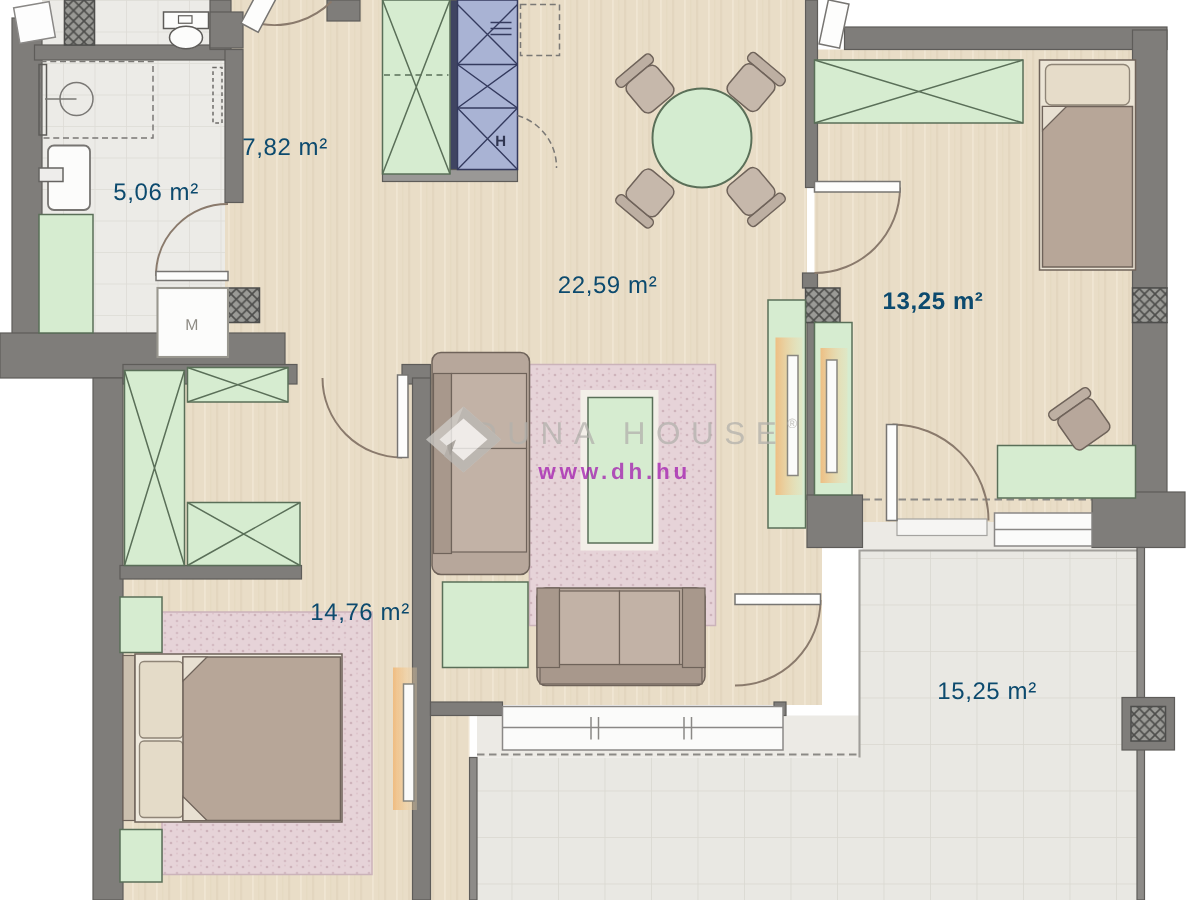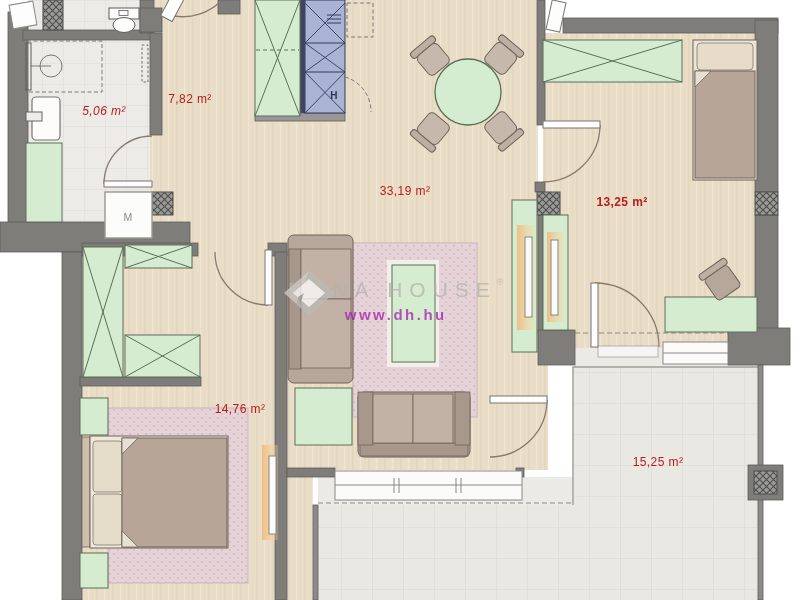--- a/index.html
+++ b/index.html
@@ -1,26 +1,26 @@
 <!DOCTYPE html>
 <html><head>
 <meta charset="utf-8">
 <style>
   html,body{margin:0;padding:0;background:#ffffff;}
   #stage{position:relative;width:800px;height:600px;background:#ffffff;overflow:hidden;
          font-family:"Liberation Sans",sans-serif;}
   #stage svg{position:absolute;left:0;top:0;}
-  .label{position:absolute;transform:translate(-50%,-50%);font-size:12px;color:#b91c1c;
+  .label{position:absolute;transform:translate(-50%,-50%);font-size:16px;color:#0c4a6e;
          letter-spacing:.4px;white-space:nowrap;}
   .applabel{font-size:10.5px;color:#8d8a83;}
   .fridgelabel{font-size:10px;color:#2f3550;font-weight:bold;}
   .watermark{position:absolute;left:284px;top:271px;display:flex;align-items:flex-start;
              opacity:.75;pointer-events:none;}
   .wm-textcol{display:flex;flex-direction:column;align-items:center;margin-left:4px;}
-  .wm-brandrow{display:flex;align-items:flex-start;}
+  .wm-brandrow{display:flex;align-items:flex-start;padding-left:28px;}
   .wm-brand{font-size:21px;letter-spacing:7px;color:#b3b1ac;font-weight:400;line-height:1;
             margin-top:8px;}
   .wm-reg{font-size:9px;color:#b3b1ac;margin-top:6px;}
   .wm-url{font-size:15px;font-weight:bold;letter-spacing:2.5px;color:#a21caf;margin-top:6px;}
 </style>
 </head>
 <body>
 
 <div id="stage">
 <svg width="800" height="600" viewBox="0 0 800 600">
@@ -278,23 +278,23 @@
       <path d="M695 71 L711 71 L695 87 Z" fill="#e8e0d2" stroke="#6f635a" stroke-width=".8"></path>
     </g>
     <rect x="665" y="297" width="92" height="35" fill="#d6ecd0" stroke="#5a6f58" stroke-width="1"></rect>
     <g transform="translate(722 282) rotate(-35)">
       <rect x="-16" y="-19" width="32" height="7" rx="3" fill="#bdafa2" stroke="#6f635a" stroke-width="1"></rect>
       <rect x="-14" y="-12" width="28" height="26" rx="4" fill="#b7a79b" stroke="#6f635a" stroke-width="1"></rect>
     </g>
   </g>
 </svg>
 
-  <div class="label" style="left:104px;top:111px;font-style:italic;">5,06 m²</div>
+  <div class="label" style="left:104px;top:129px;">5,06 m²</div>
   <div class="label" style="left:190px;top:99px;">7,82 m²</div>
-  <div class="label" style="left:405px;top:191px;">33,19 m²</div>
+  <div class="label" style="left:405px;top:191px;">22,59 m²</div>
   <div class="label" style="left:622px;top:202px;font-weight:bold;">13,25 m²</div>
   <div class="label" style="left:240px;top:373px;margin-top:36px;">14,76 m²</div>
   <div class="label" style="left:658px;top:462px;">15,25 m²</div>
   <div class="label applabel" style="left:128px;top:217px;">M</div>
   <div class="label fridgelabel" style="left:334px;top:95px;">H</div>
 
   <div class="watermark">
     <svg width="50" height="44" viewBox="0 0 50 44">
       <polygon points="25,0 50,22 25,44 0,22" fill="#cfcdc9"></polygon>
       <polygon points="25,0 50,22 25,44 12,33" fill="#bbb9b5"></polygon>

